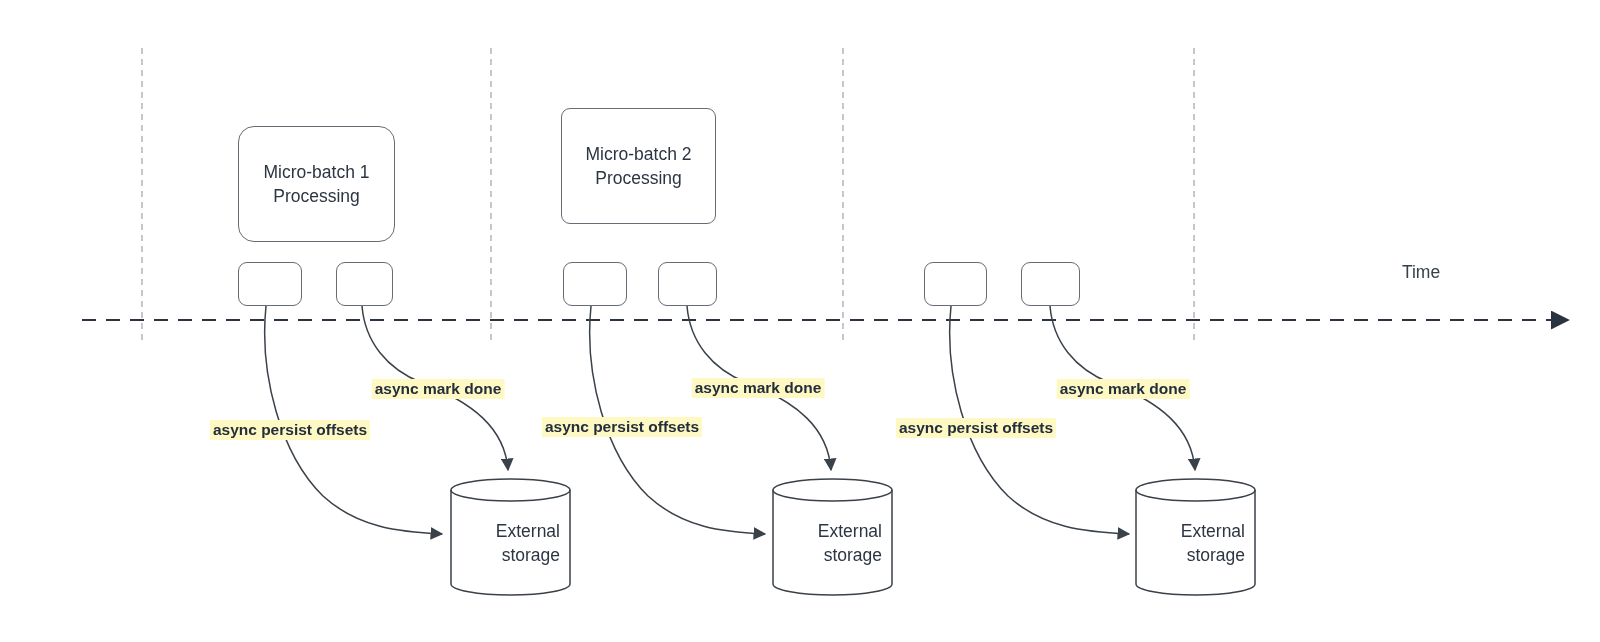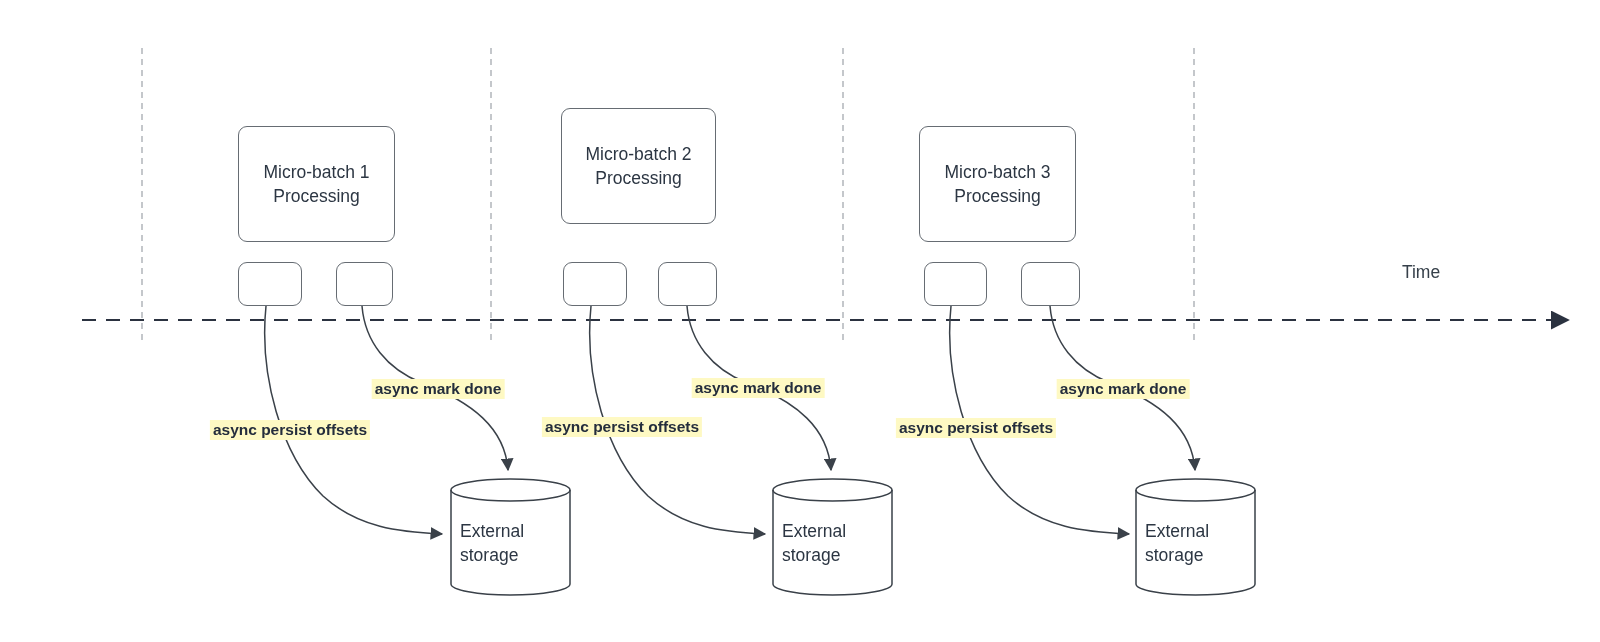--- a/index.html
+++ b/index.html
@@ -44,21 +44,21 @@
     padding: 1px 3px;
     font-size: 15.5px;
     font-weight: bold;
     color: #242d3c;
     white-space: nowrap;
   }
   .storage-label {
     position: absolute;
     transform: translate(-50%, -50%);
     width: 100px;
-    text-align: left;
+    text-align: right;
     font-size: 17.5px;
     line-height: 24px;
     color: #2c3643;
     background: transparent;
   }
   .time-label {
     position: absolute;
     transform: translate(-50%, -50%);
     font-size: 17.5px;
     color: #36404a;
@@ -106,41 +106,38 @@
       <path d="M 773 490 A 59.5 11 0 0 1 892 490 L 892 584 A 59.5 11 0 0 1 773 584 Z" fill="#ffffff" stroke="#3a4149" stroke-width="1.5"></path>
       <path d="M 773 490 A 59.5 11 0 0 0 892 490" fill="none" stroke="#3a4149" stroke-width="1.5"></path>
     </g>
 
     <g>
       <path d="M 1136 490 A 59.5 11 0 0 1 1255 490 L 1255 584 A 59.5 11 0 0 1 1136 584 Z" fill="#ffffff" stroke="#3a4149" stroke-width="1.5"></path>
       <path d="M 1136 490 A 59.5 11 0 0 0 1255 490" fill="none" stroke="#3a4149" stroke-width="1.5"></path>
     </g>
   </svg>
 
-  <div class="node proc-box" style="left:238px; top:126px; width:157px; height:116px;">
+  <div class="node proc-box" style="left:238px; top:126px; width:157px; height:116px;border-radius:16px;">
     <span>Micro-batch 1 Processing</span>
   </div>
   <div class="node" style="left:238px; top:262px; width:64px; height:44px;"></div>
   <div class="node" style="left:336px; top:262px; width:57px; height:44px;"></div>
   <div class="edge-label" style="left:290px; top:430px;">async persist offsets</div>
   <div class="edge-label" style="left:438px; top:389px;">async mark done</div>
   <div class="storage-label" style="left:510px; top:543px;">External storage</div>
 
   <div class="node proc-box" style="left:561px; top:108px; width:155px; height:116px;">
     <span>Micro-batch 2 Processing</span>
   </div>
   <div class="node" style="left:563px; top:262px; width:64px; height:44px;"></div>
   <div class="node" style="left:658px; top:262px; width:59px; height:44px;"></div>
   <div class="edge-label" style="left:622px; top:427px;">async persist offsets</div>
   <div class="edge-label" style="left:758px; top:388px;">async mark done</div>
   <div class="storage-label" style="left:832px; top:543px;">External storage</div>
 
-  <div class="node proc-box" style="left:919px; top:126px; width:157px; height:116px;">
-    <span>Micro-batch 3 Processing</span>
-  </div>
   <div class="node" style="left:924px; top:262px; width:63px; height:44px;"></div>
   <div class="node" style="left:1021px; top:262px; width:59px; height:44px;"></div>
   <div class="edge-label" style="left:976px; top:428px;">async persist offsets</div>
   <div class="edge-label" style="left:1123px; top:389px;">async mark done</div>
   <div class="storage-label" style="left:1195px; top:543px;">External storage</div>
 
   <div class="time-label" style="left:1386px; top:272px;margin-left:35px;">Time</div>
 
 </div>
 

